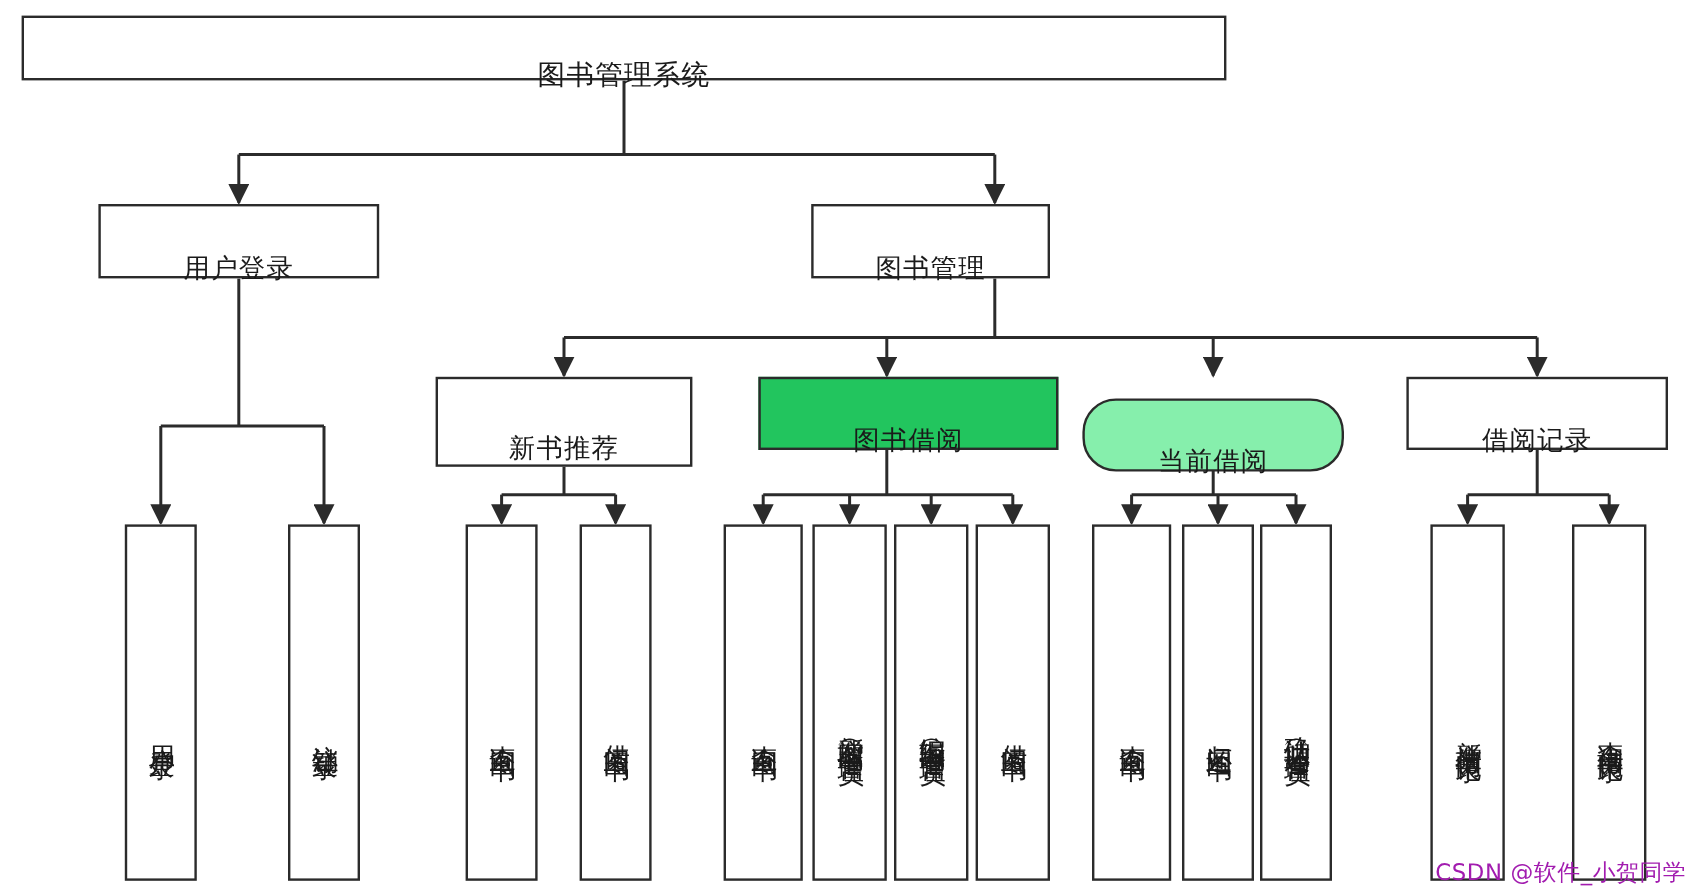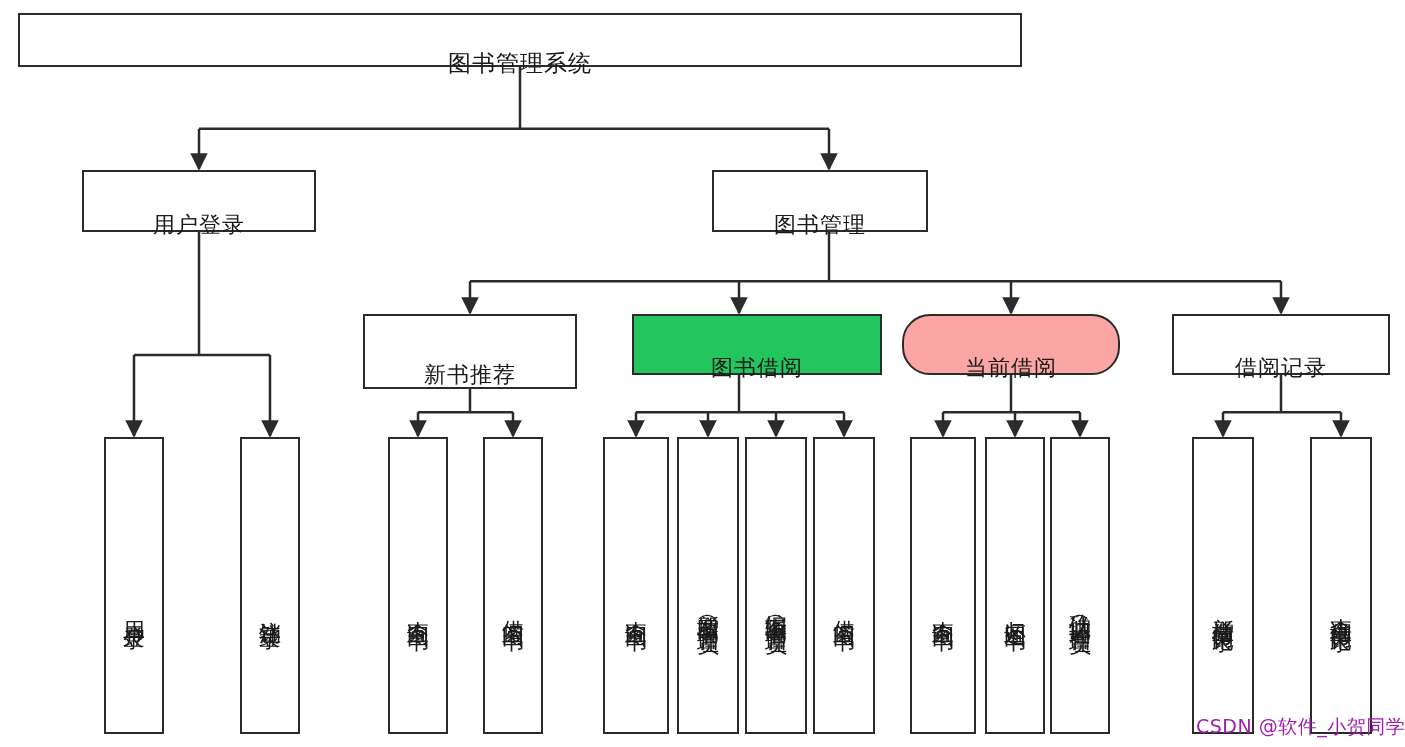--- a/index.html
+++ b/index.html
@@ -113,30 +113,30 @@
   </svg>
 
   <div class="watermark" style="left: 1196px; top: 714px; color: #a21caf;">CSDN @软件_小贺同学</div>
 
 <div class="node root" style="left: 18px; top: 13px; width: 1004px; height: 54px; border-color: rgb(43, 43, 43); background: rgb(255, 255, 255);">
       <span class="node-label">图书管理系统</span>
     </div>
     <div class="node" style="left: 82px; top: 170px; width: 234px; height: 62px; border-color: rgb(43, 43, 43); background: rgb(255, 255, 255);">
       <span class="node-label">用户登录</span>
     </div>
-    <div class="node" style="left: 712px; top: 170px; width: 216px; height: 62px; border-color: rgb(43, 43, 43); background: rgb(255, 255, 255);">
+    <div class="node" style="left: 676px; top: 170px; width: 199px; height: 62px; border-color: rgb(43, 43, 43); background: rgb(255, 255, 255);">
       <span class="node-label">图书管理</span>
     </div>
     <div class="node" style="left: 363px; top: 314px; width: 214px; height: 75px; border-color: rgb(43, 43, 43); background: rgb(255, 255, 255);">
       <span class="node-label">新书推荐</span>
     </div>
     <div class="node" style="left: 632px; top: 314px; width: 250px; height: 61px; border-color: rgb(43, 43, 43); background: #22c55e;">
       <span class="node-label">图书借阅</span>
     </div>
-    <div class="node" style="left: 902px; top: 314px; width: 218px; height: 61px; border-color: rgb(43, 43, 43); background: #fca5a5; border-radius: 28px;">
+    <div class="node" style="left: 902px; top: 332px; width: 218px; height: 61px; border-color: rgb(43, 43, 43); background: #86efac; border-radius: 28px;">
       <span class="node-label">当前借阅</span>
     </div>
     <div class="node" style="left: 1172px; top: 314px; width: 218px; height: 61px; border-color: rgb(43, 43, 43); background: rgb(255, 255, 255);">
       <span class="node-label">借阅记录</span>
     </div>
     <div class="node vertical" style="left: 104px; top: 437px; width: 60px; height: 297px; border-color: rgb(43, 43, 43); background: rgb(255, 255, 255);">
       <span class="node-label">用户登录</span>
     </div>
     <div class="node vertical" style="left: 240px; top: 437px; width: 60px; height: 297px; border-color: rgb(43, 43, 43); background: rgb(255, 255, 255);">
       <span class="node-label">注销登录</span>

